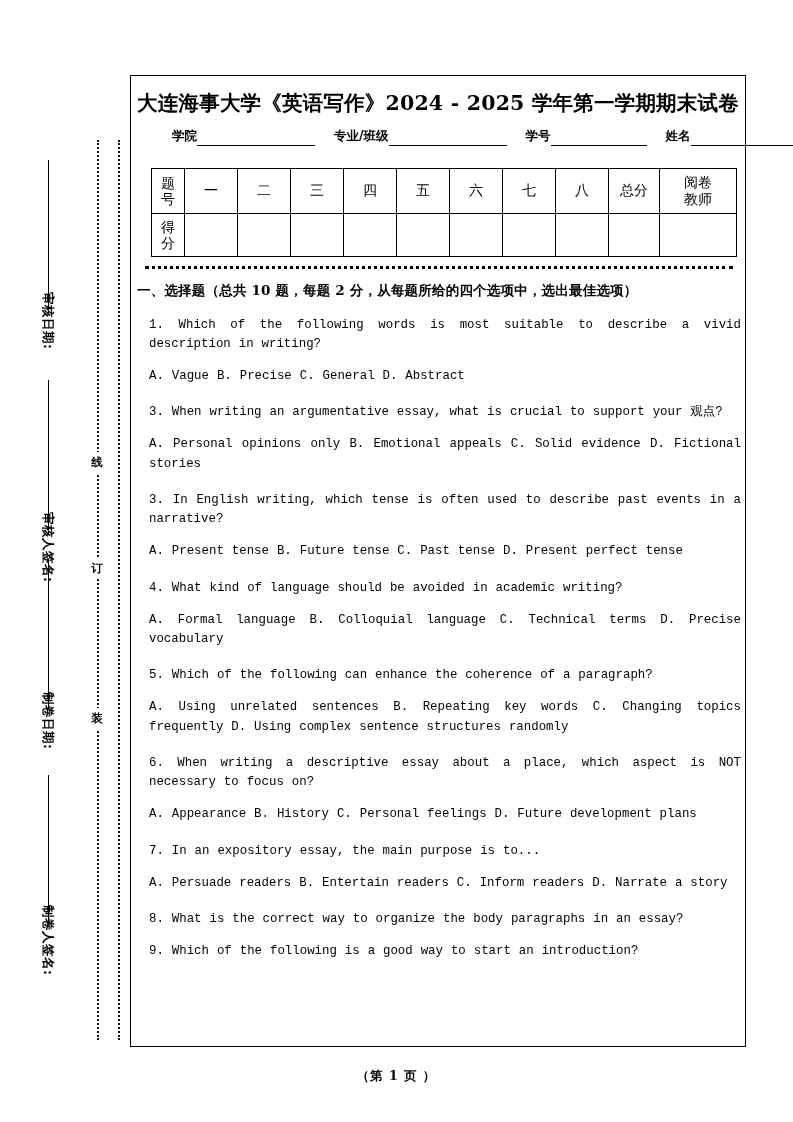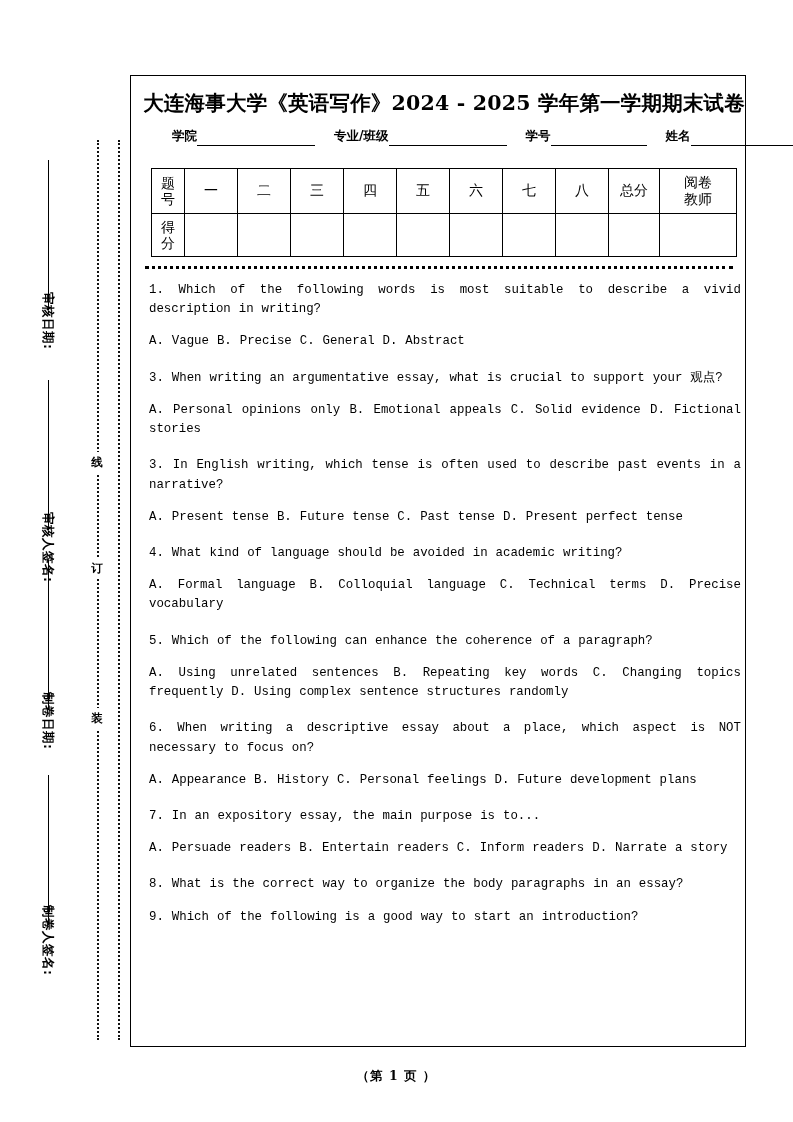--- a/index.html
+++ b/index.html
@@ -62,21 +62,21 @@
     left: 130px; top: 75px;
     width: 616px; height: 972px;
     border: 1.6px solid #000;
     box-sizing: border-box;
   }
 
   #exam-title {
     position: absolute;
     left: 0; top: 13px;
     width: 100%;
-    text-align: right;
+    text-align: center;
     font-family: "DejaVu Serif", serif;
     font-size: 20.5px;
     font-weight: bold;
     letter-spacing: 0.2px;
     white-space: nowrap;
   }
 
   
   #id-fields {
     position: absolute;
@@ -253,20 +253,21 @@
         <td class="numcol"></td>
         <td class="totalcol"></td>
         <td class="gradercol"></td>
       </tr>
     </tbody>
   </table>
 
   <div id="table-separator"></div>
 
   <div id="exam-body">
+    <div class="section-heading">一、选择题（总共 10 题，每题 2 分，从每题所给的四个选项中，选出最佳选项）</div>
 
     <div class="q-block">
       <p class="q-stem">1. Which of the following words is most suitable to describe a vivid description in writing?</p>
       <p class="q-options">A. Vague  B. Precise  C. General  D. Abstract</p>
     </div>
     <div class="q-block">
       <p class="q-stem">3. When writing an argumentative essay, what is crucial to support your 观点?</p>
       <p class="q-options">A. Personal opinions only  B. Emotional appeals  C. Solid evidence  D. Fictional stories</p>
     </div>
     <div class="q-block">

